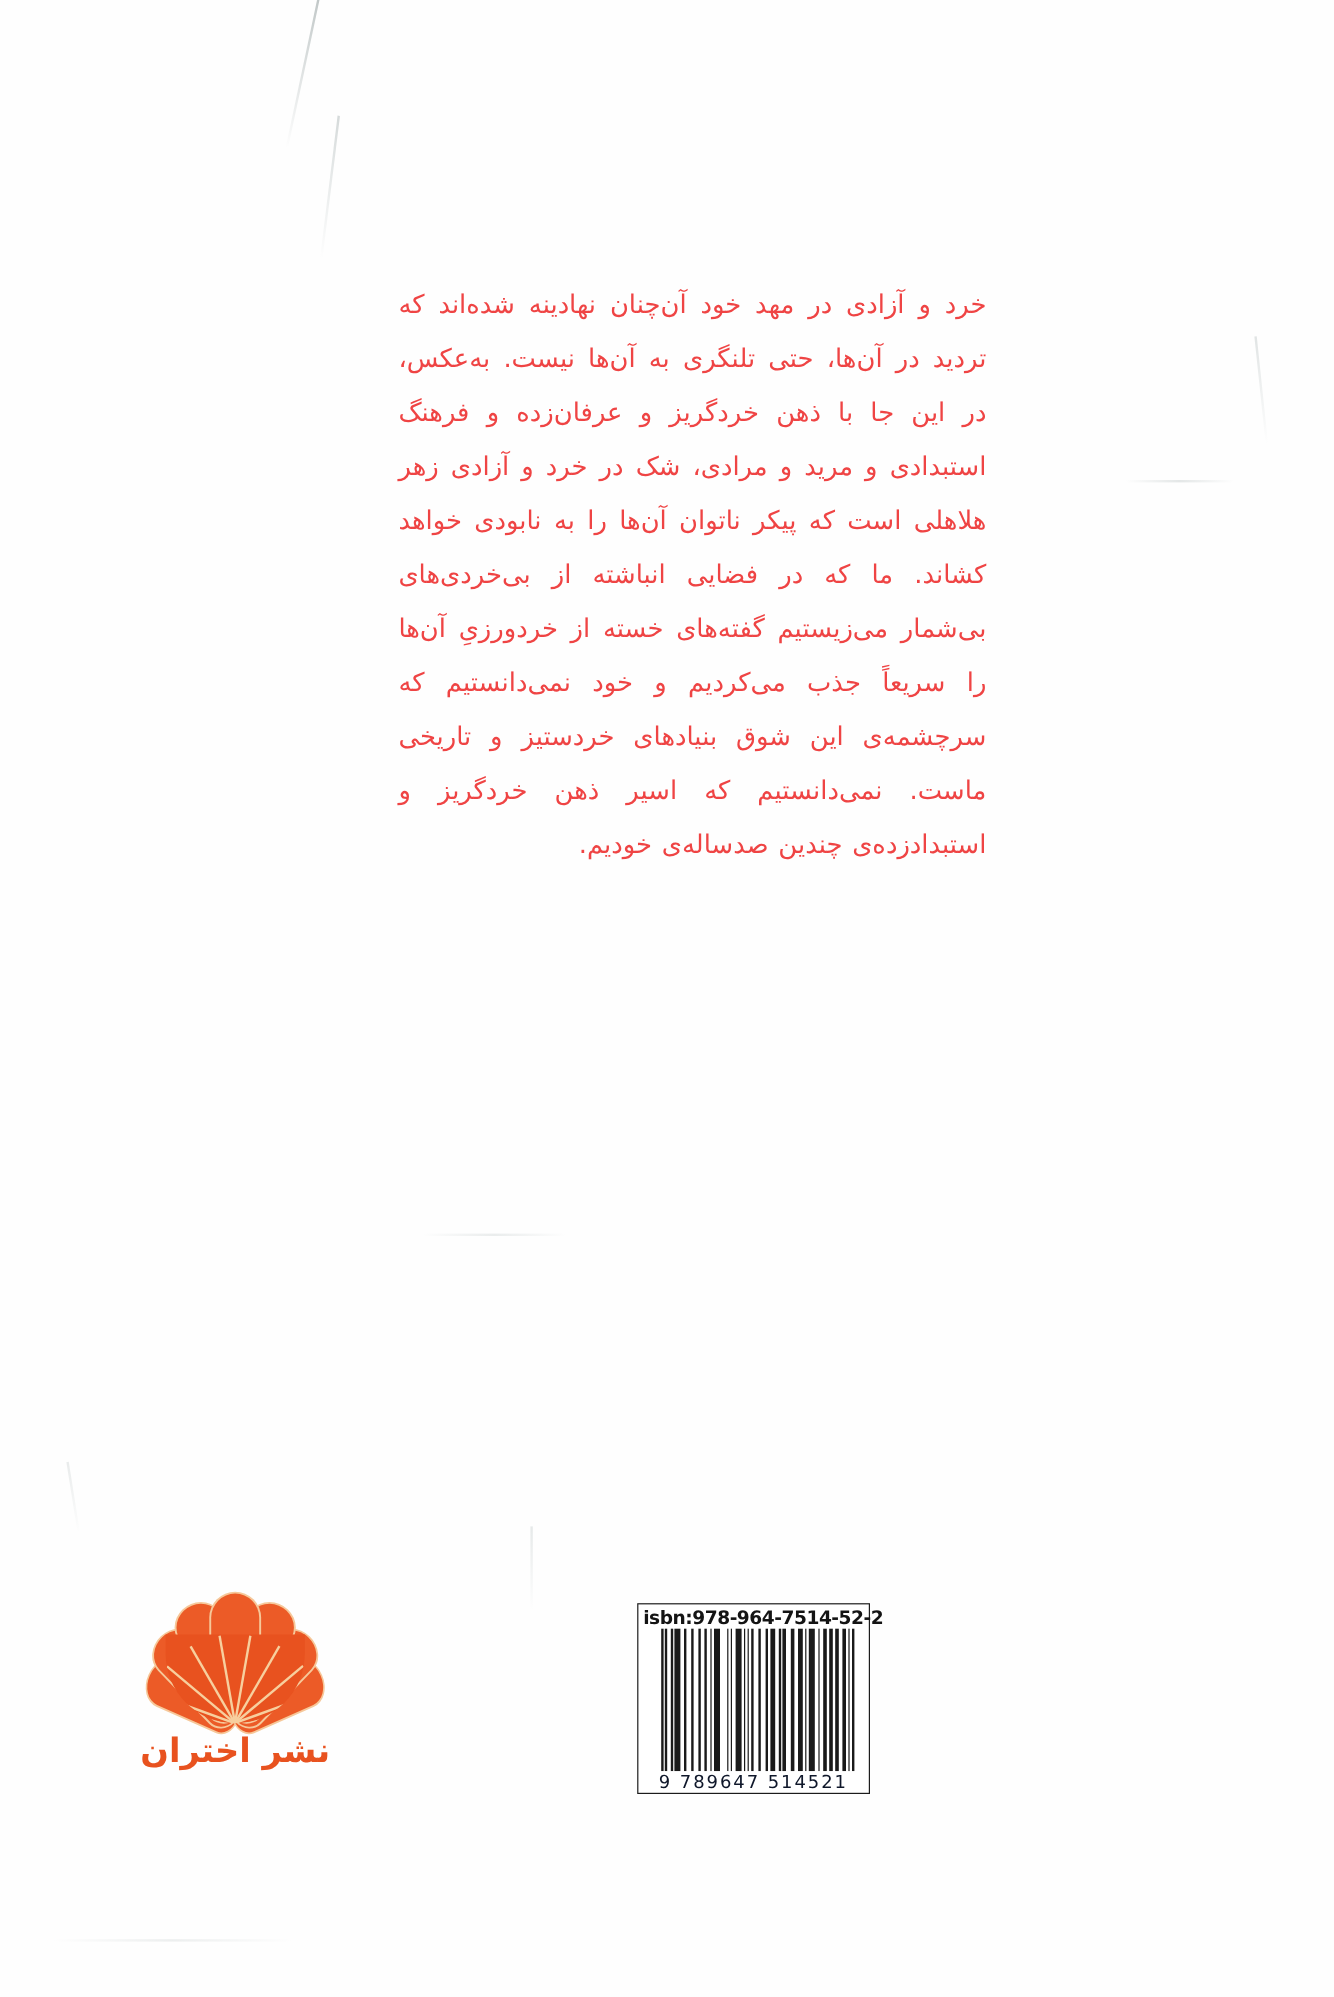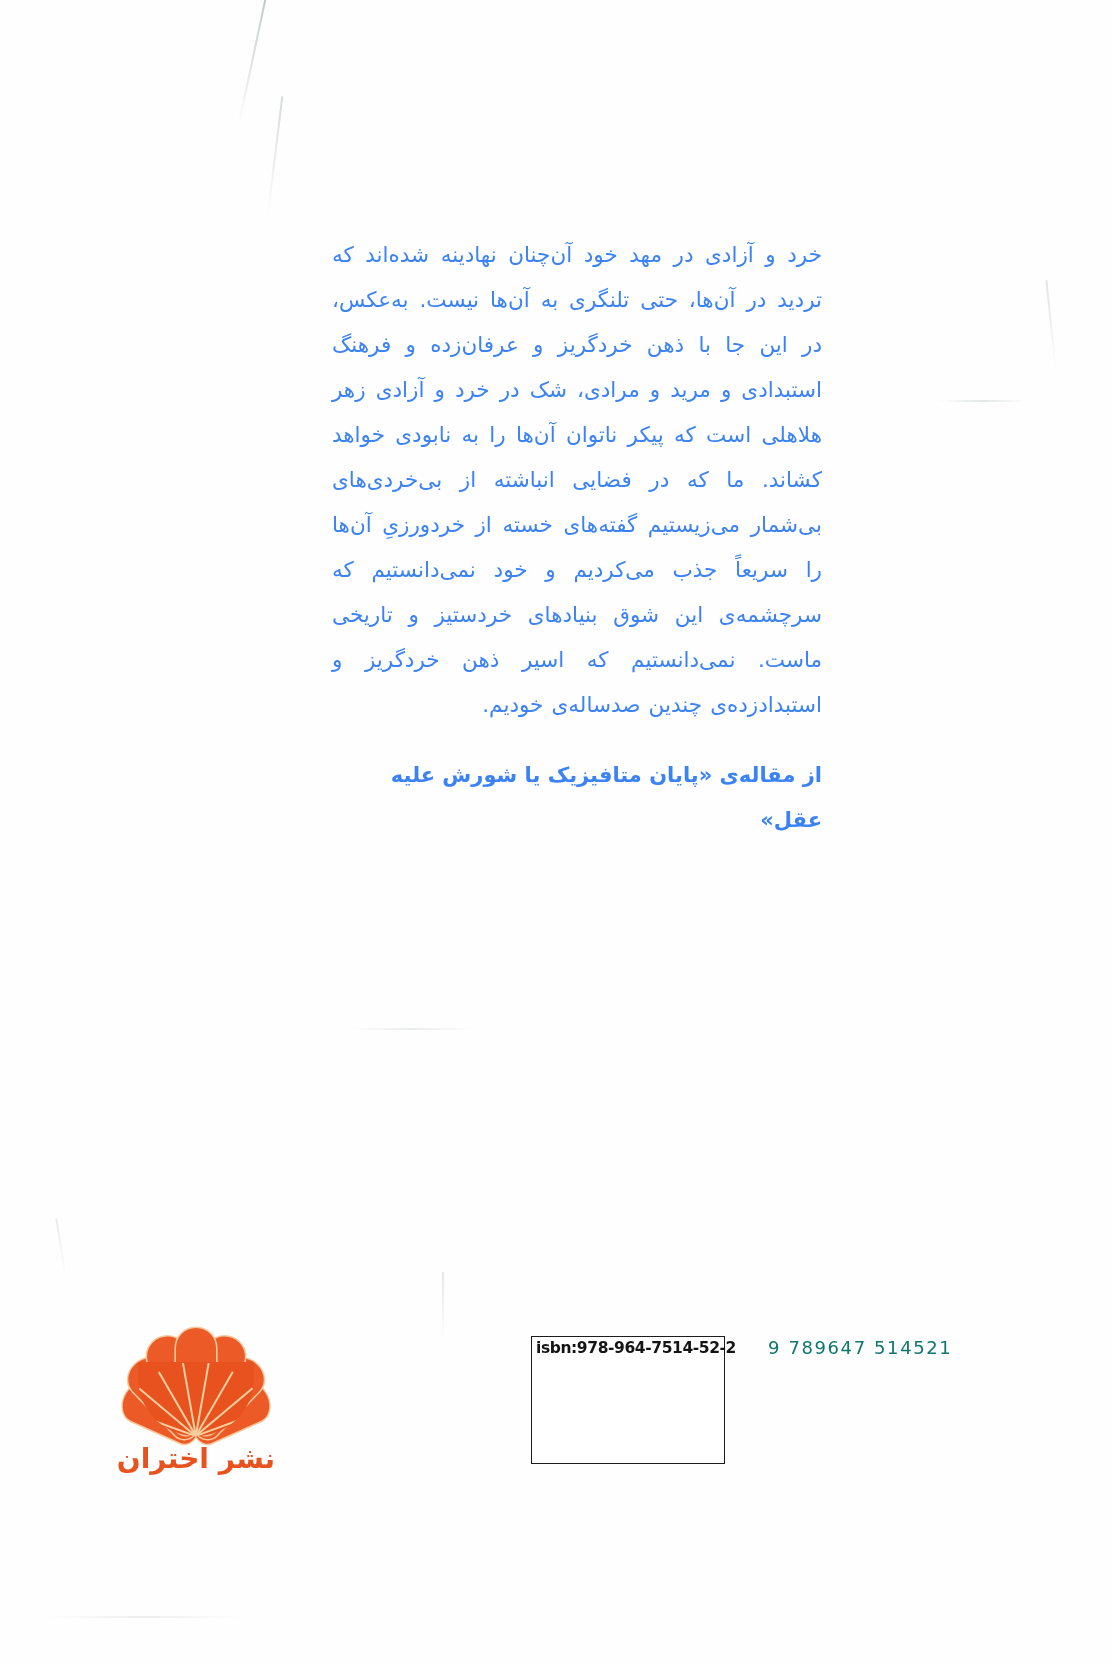--- a/index.html
+++ b/index.html
@@ -62,21 +62,21 @@
   }
 
   
   .copy-block {
     position: absolute;
     top: 232px;
     right: 290px;
     width: 490px;
     direction: rtl;
     text-align: justify;
-    color: #3b82f6;
+    color: #ef4444;
     font-family: "DejaVu Sans", "Liberation Sans", sans-serif;
     font-size: 21.5px;
     line-height: 45px;
   }
   .para {
     margin: 0 0 0 0;
     text-align: justify;
     text-align-last: right;
     text-justify: inter-word;
     word-spacing: 0.06em;
@@ -155,27 +155,27 @@
     direction: rtl;
     letter-spacing: -0.5px;
   }
 
   
   .barcode-box {
     position: absolute;
     left: 531px;
     top: 1336px;
     width: 194px;
-    height: 128px;
+    height: 159px;
     border: 1.6px solid #1c1c1c;
     background: #ffffff;
     box-sizing: border-box;
-    padding: 2px 3px 16px 3px;
+    padding: 2px 3px 0 3px;
     display: flex;
-    flex-direction: row;
+    flex-direction: column;
   }
   .barcode-isbn {
     font-family: "DejaVu Sans", "Liberation Sans", sans-serif;
     font-size: 15.5px;
     font-weight: 600;
     color: #141414;
     letter-spacing: -0.4px;
     line-height: 18px;
     white-space: nowrap;
     text-align: left;
@@ -186,22 +186,22 @@
     display: flex;
     align-items: stretch;
     padding-left: 16px;
     padding-right: 2px;
     overflow: hidden;
   }
   .bar { background: #1a1a1a; }
   .gap { background: transparent; }
   .barcode-digits {
     font-family: "DejaVu Sans", "Liberation Sans", sans-serif;
-    font-size: 18px;
-    color: #0f766e;
+    font-size: 15px;
+    color: #0f172a;
     letter-spacing: 1.6px;
     line-height: 18px;
     padding-left: 14px;
     white-space: nowrap;
   }
 </style>
 </head>
 <body>
 
 <div class="page">
@@ -210,21 +210,20 @@
   <div class="scan-artifact artifact-b"></div>
   <div class="scan-artifact artifact-c"></div>
   <div class="scan-artifact artifact-d"></div>
   <div class="scan-artifact artifact-e"></div>
   <div class="scan-artifact artifact-f"></div>
   <div class="scan-artifact artifact-g"></div>
   <div class="scan-artifact artifact-h"></div>
 
   <div class="copy-block">
     <p class="para">خرد و آزادی در مهد خود آن‌چنان نهادینه شده‌اند که تردید در آن‌ها، حتی تلنگری به آن‌ها نیست. به‌عکس، در این جا با ذهن خردگریز و عرفان‌زده و فرهنگ استبدادی و مرید و مرادی، شک در خرد و آزادی زهر هلاهلی است که پیکر ناتوان آن‌ها را به نابودی خواهد کشاند. ما که در فضایی انباشته از بی‌خردی‌های بی‌شمار می‌زیستیم گفته‌های خسته از خردورزیِ آن‌ها را سریعاً جذب می‌کردیم و خود نمی‌دانستیم که سرچشمه‌ی این شوق بنیادهای خردستیز و تاریخی ماست. نمی‌دانستیم که اسیر ذهن خردگریز و استبدادزده‌ی چندین صدساله‌ی خودیم.</p>
-    <p class="citation">از مقاله‌ی «پایان متافیزیک یا شورش علیه عقل»</p>
   </div>
 
   <div class="publisher">
     <div class="logo-mark">
       <div class="petal p1"></div>
       <div class="petal p7"></div>
       <div class="petal p2"></div>
       <div class="petal p6"></div>
       <div class="petal p3"></div>
       <div class="petal p5"></div>

